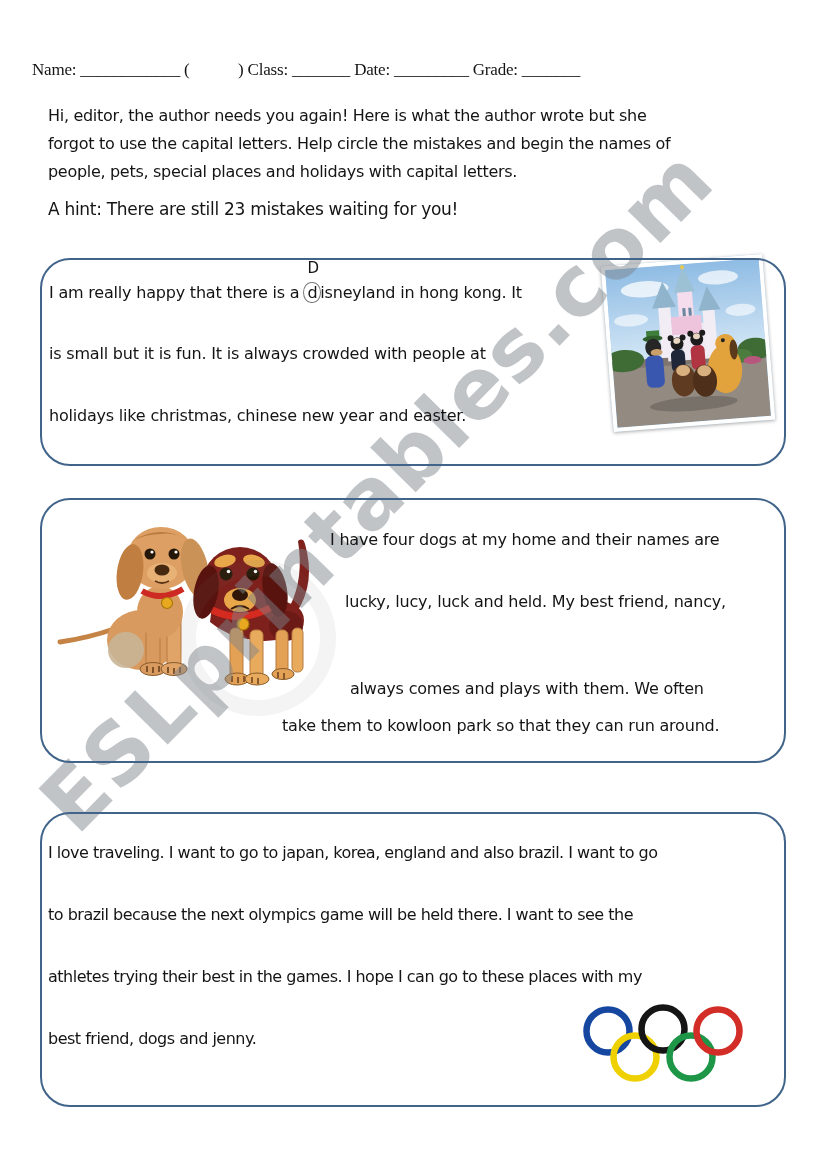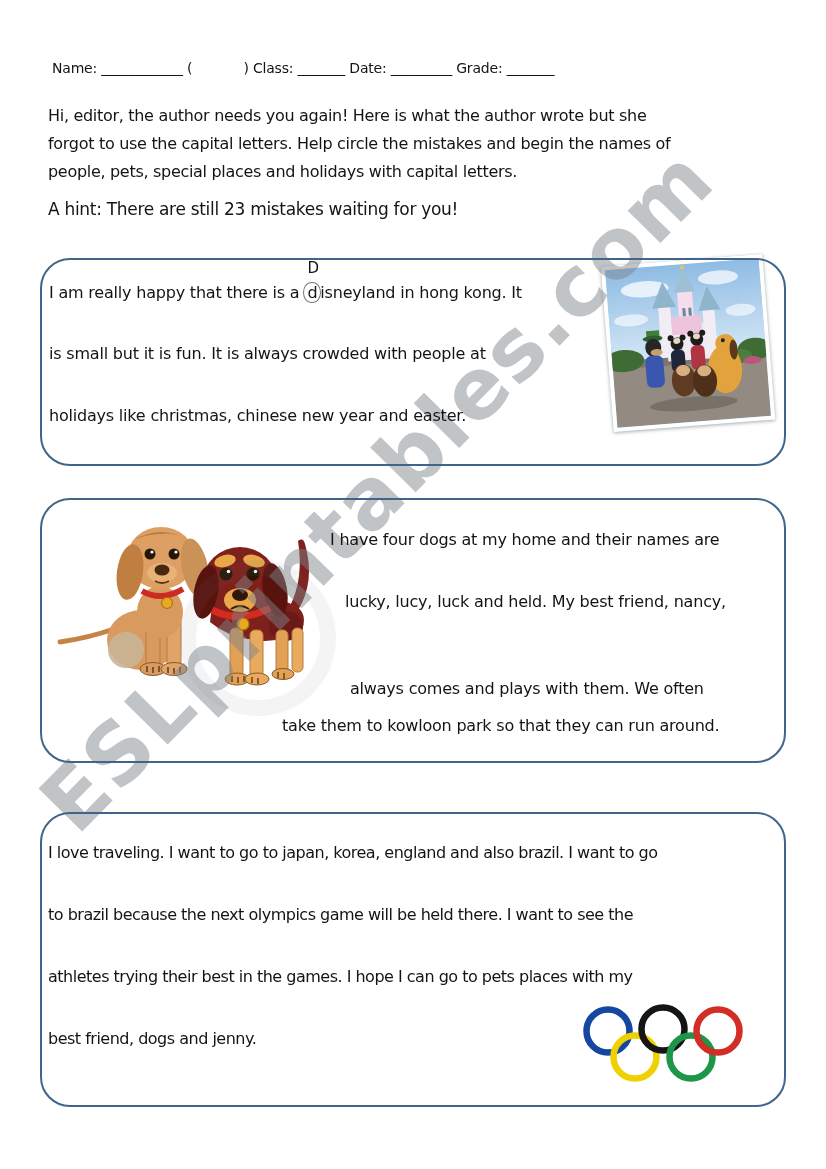--- a/index.html
+++ b/index.html
@@ -3,21 +3,21 @@
 <meta charset="utf-8">
 <style>
   html,body{margin:0;padding:0;background:#e8e8e8;}
   #page{
     position:relative; width:826px; height:1169px; background:#ffffff;
     margin:0 auto; overflow:hidden;
     font-family:"DejaVu Sans","Liberation Sans",sans-serif; color:#141414;
   }
   .abs{position:absolute;}
   
-  .hdr{left:52px; top:60px; font-size:14px; white-space:pre; letter-spacing:-0.2px; z-index:4;}
+  .hdr{left:32px; top:60px; font-size:17px; white-space:pre; letter-spacing:-0.2px; z-index:4;font-family:Liberation Serif, serif;}
   .intro{left:48px; top:102px; z-index:4;}
   .intro .iline{white-space:nowrap; font-size:16px; letter-spacing:-0.3px; line-height:28px;}
   .hint{left:48px; top:199px; font-size:17px; letter-spacing:-0.3px; z-index:4;}
   .bline{position:absolute; white-space:nowrap; font-size:16px; letter-spacing:-0.2px; color:#141414;}
   .tight .bline{letter-spacing:-0.5px;}
   
   .pbox{position:absolute; border:2.5px solid #41648a; border-radius:30px; background:transparent; z-index:3;}
   #box1{left:40px; top:258px; width:742px; height:204px;}
   #box2{left:40px; top:498px; width:742px; height:261px;}
   #box3{left:40px; top:812px; width:742px; height:291px;}
@@ -203,17 +203,17 @@
   <div class="pbox" id="box2">
     <div class="bline" style="left:288px; top:30px;">I have four dogs at my home and their names are</div>
     <div class="bline" style="left:303px; top:92px;">lucky, lucy, luck and held. My best friend, nancy,</div>
     <div class="bline" style="left:308px; top:154px;margin-top:25px;">always comes and plays with them. We often</div>
     <div class="bline" style="left:240px; top:216px;">take them to kowloon park so that they can run around.</div>
   </div>
 
   <div class="pbox tight" id="box3">
     <div class="bline" style="left:6px; top:29px;">I love traveling. I want to go to japan, korea, england and also brazil. I want to go</div>
     <div class="bline" style="left:6px; top:91px;">to brazil because the next olympics game will be held there. I want to see the</div>
-    <div class="bline" style="left:6px; top:153px;">athletes trying their best in the games. I hope I can go to pets places with my</div>
+    <div class="bline" style="left:6px; top:153px;">athletes trying their best in the games. I hope I can go to these places with my</div>
     <div class="bline" style="left:6px; top:215px;">best friend, dogs and jenny.</div>
   </div>
 
 </div>
 
 </body></html>

